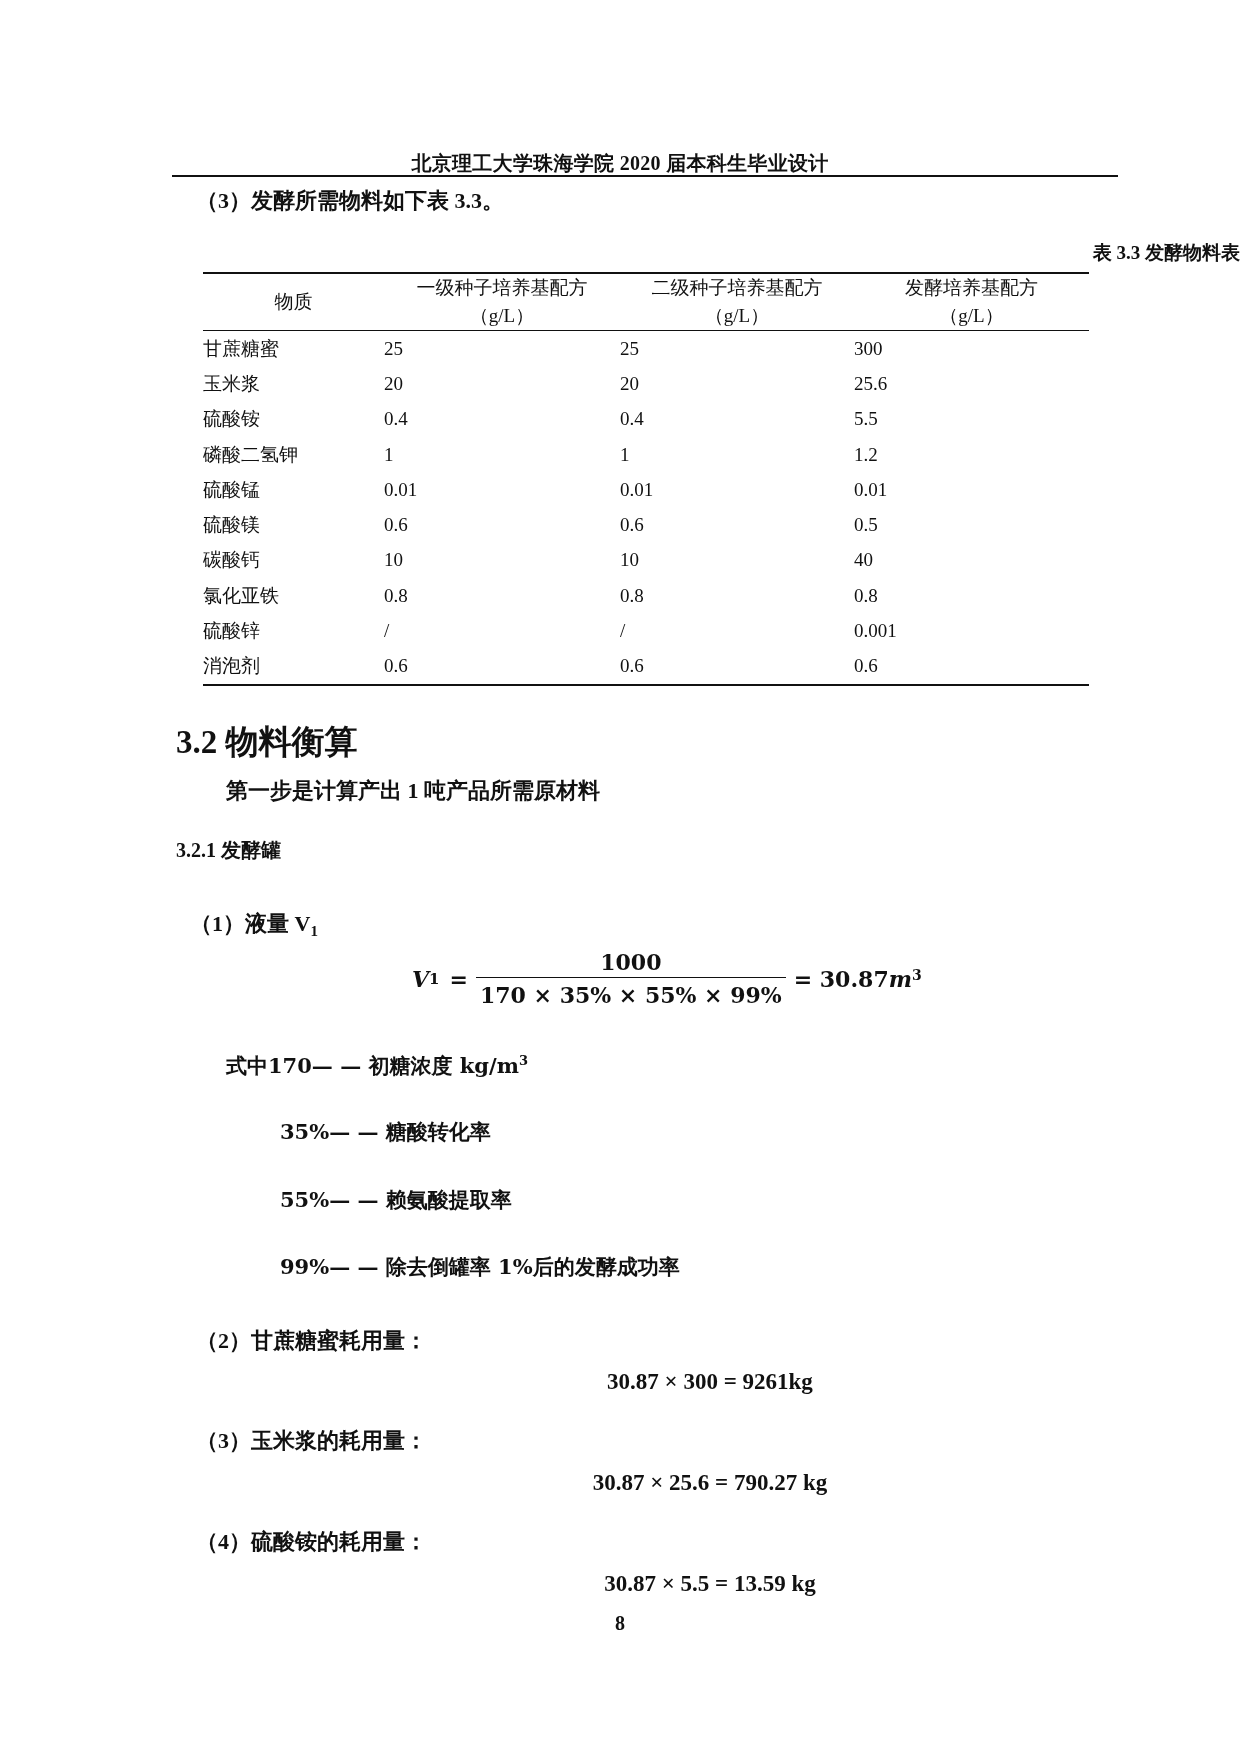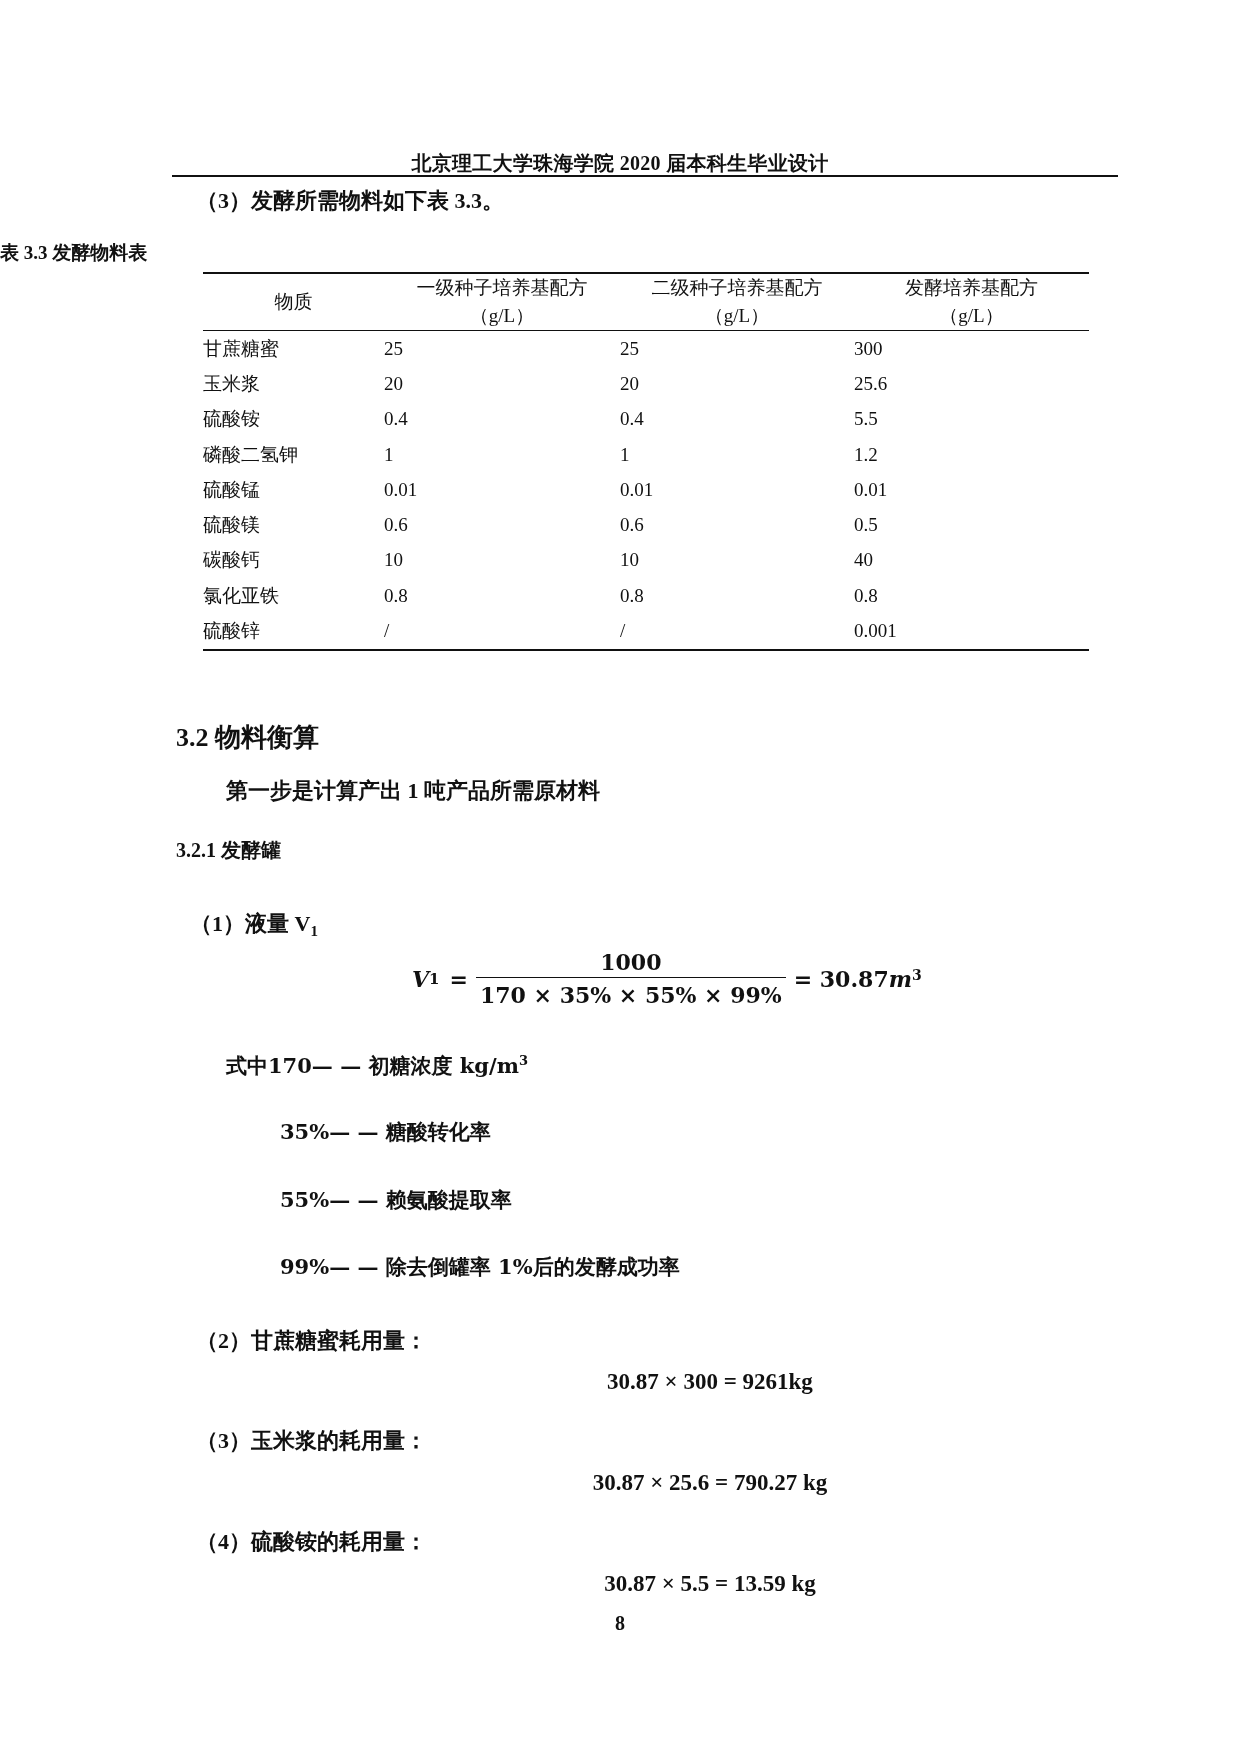--- a/index.html
+++ b/index.html
@@ -8,36 +8,36 @@
     font-family: "Liberation Serif", "DejaVu Serif", serif; color: #111;
   }
   .abs { position: absolute; font-weight: bold; }
   .header-title {
     left: 0; width: 1240px; top: 150px; text-align: center; font-size: 20px; letter-spacing: 0.3px;
   }
   .header-rule { left: 172px; width: 946px; top: 175px; height: 0; border-top: 2px solid #111; }
   .para { font-size: 22px; }
   .intro { left: 196px; top: 186px; }
   .table-caption {
-    left: 0; width: 1240px; top: 240px; text-align: left; font-size: 19px; font-weight: bold;
+    left: 0; width: 1240px; top: 240px; text-align: right; font-size: 19px; font-weight: bold;
   }
   table.mat {
     position: absolute; left: 203px; top: 272px; width: 886px; border-collapse: collapse;
     font-size: 19px; 
   }
   table.mat thead tr th {
     font-weight: normal; padding: 0; line-height: 28px; vertical-align: middle;
     border-top: 2px solid #111; border-bottom: 1.5px solid #111;
   }
   table.mat thead th div { height: 28px; }
   table.mat tbody td { height: 35.3px; padding: 0; }
   table.mat tbody tr:last-child td { border-bottom: 2px solid #111; }
   table.mat col.c0 { width: 181px; } table.mat col.c1 { width: 236px; }
   table.mat col.c2 { width: 234px; } table.mat col.c3 { width: 235px; }
-  .h2 { left: 176px; top: 720px; font-size: 26px; font-weight: bold; }
+  .h2 { left: 176px; top: 720px; font-size: 33px; font-weight: bold; }
   .step { left: 226px; top: 776px; }
   .h3 { left: 176px; top: 837px; font-size: 20px; font-weight: bold; }
   .sub { font-size: 22px; font-weight: bold; }
   .sub1 { left: 190px; top: 909px; }
   .sub1 sub { font-size: 15px; }
   .formula {
     left: 412px; top: 947px; font-family: "DejaVu Serif", serif; font-size: 22px;
     display: flex; align-items: center;
   }
   .frac { display: inline-flex; flex-direction: column; align-items: center; margin: 0 8px; }
@@ -141,20 +141,26 @@
         <td>0.8</td>
         <td>0.8</td>
         <td>0.8</td>
       </tr>
     <tr>
         <td>硫酸锌</td>
         <td>/</td>
         <td>/</td>
         <td>0.001</td>
       </tr>
+    <tr>
+        <td>消泡剂</td>
+        <td>0.6</td>
+        <td>0.6</td>
+        <td>0.6</td>
+      </tr>
   </tbody>
 </table>
 
 <div class="abs h2">3.2 物料衡算</div>
 <div class="abs para step">第一步是计算产出 1 吨产品所需原材料</div>
 
 <div class="abs h3">3.2.1 发酵罐</div>
 
 <div class="abs sub sub1">
   <span>（1）液量  V</span><sub>1</sub>

